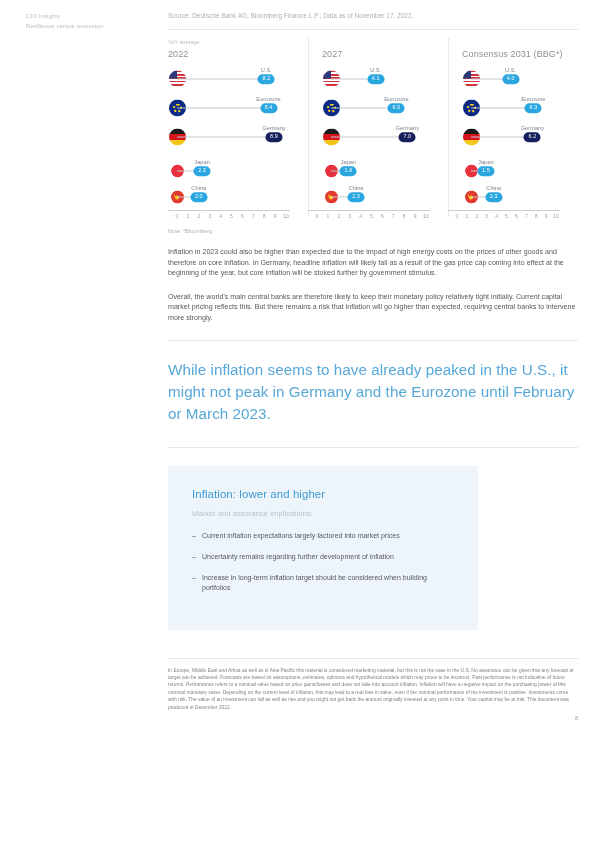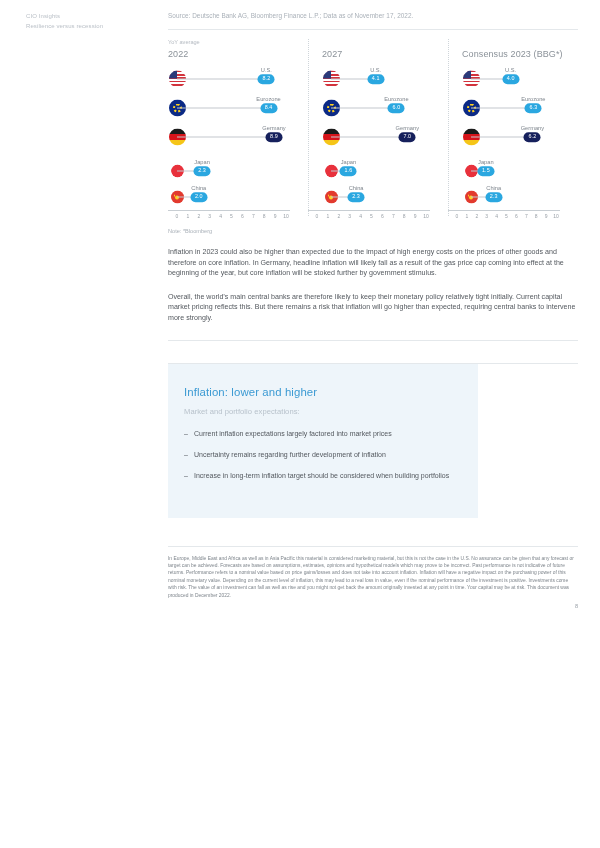--- a/index.html
+++ b/index.html
@@ -134,21 +134,21 @@
   .rule2 { border-top: 1px solid #e4e8eb; margin-top: 16px; }
 
   .pull {
     font-size: 15.2px; line-height: 22px; color: #57a8d8;
     margin-top: 18px; letter-spacing: .05px;
   }
   .rule3 { border-top: 1px solid #e4e8eb; margin-top: 22px; }
 
   
   .callout {
-    background: #eef5fa; padding: 22px 26px 26px 16px;
+    margin-top: 18px; background: #eef5fa; padding: 22px 26px 26px 24px;
     width: 310px;
   }
   .callout h3 {
     font-size: 11.4px; font-weight: normal; color: #3b9ad3; letter-spacing: .1px;
   }
   .callout .sub {
     font-size: 7.6px; color: #b8c2cb; margin-top: 9px; letter-spacing: .05px;
   }
   .callout ul { list-style: none; margin-top: 13px; }
   .callout li {
@@ -303,21 +303,21 @@
                 <span style="left: 63.5px;">5</span>
                 <span style="left: 74.4px;">6</span>
                 <span style="left: 85.3px;">7</span>
                 <span style="left: 96.2px;">8</span>
                 <span style="left: 107.1px;">9</span>
                 <span style="left: 118px;">10</span>
               </div>
             </div>
           </div>
           <div class="panel p3">
-            <div class="panel-head">Consensus 2023 (BBG*)</div>
+            <div class="panel-head">Consensus 2031 (BBG*)</div>
             <div class="plot">
               <span class="flag big" style="left: 0.5px; top: 13px;">
                 <span style="position:absolute;inset:0" class="f-us">
                   <span class="stripes"></span>
                   <span class="canton"></span>
                 </span>
               </span>
               <span class="stem" style="left: 9px; width: 39.6px; top: 13px;"></span>
               <span class="cap" style="left: 48.6px; top: 1px;">U.S.</span>
               <span class="badge lt" style="left: 48.6px; top: 13px;">4.0</span>
@@ -371,25 +371,26 @@
             </div>
           </div>
         </div>
       <div class="note">Note: *Bloomberg</div>
     </div>
 
     <p class="body">Inflation in 2023 could also be higher than expected due to the impact of high energy costs on the prices of other goods and therefore on core inflation. In Germany, headline inflation will likely fall as a result of the gas price cap coming into effect at the beginning of the year, but core inflation will be stoked further by government stimulus.</p>
     <p class="body">Overall, the world’s main central banks are therefore likely to keep their monetary policy relatively tight initially. Current capital market pricing reflects this. But there remains a risk that inflation will go higher than expected, requiring central banks to intervene more strongly.</p>
 
     <div class="rule2"></div>
+    <div class="pull">While inflation seems to have already peaked in the U.S., it might not peak in Germany and the Eurozone until February or March 2023.</div>
     <div class="rule3"></div>
 
     <div class="callout">
       <h3>Inflation: lower and higher</h3>
-      <div class="sub">Market and portfolio expectations:</div>
+      <div class="sub">Market and assurance implications:</div>
       <ul id="callout-list">
           <li><span class="dash">–</span><span>Current inflation expectations largely factored into market prices</span></li>
           <li><span class="dash">–</span><span>Uncertainty remains regarding further development of inflation</span></li>
           <li><span class="dash">–</span><span>Increase in long-term inflation target should be considered when building portfolios</span></li>
         </ul>
     </div>
 
     <div class="foot-rule"></div>
     <div class="disclaimer">In Europe, Middle East and Africa as well as in Asia Pacific this material is considered marketing material, but this is not the case in the U.S. No assurance can be given that any forecast or target can be achieved. Forecasts are based on assumptions, estimates, opinions and hypothetical models which may prove to be incorrect. Past performance is not indicative of future returns. Performance refers to a nominal value based on price gains/losses and does not take into account inflation. Inflation will have a negative impact on the purchasing power of this nominal monetary value. Depending on the current level of inflation, this may lead to a real loss in value, even if the nominal performance of the investment is positive. Investments come with risk. The value of an investment can fall as well as rise and you might not get back the amount originally invested at any point in time. Your capital may be at risk. This document was produced in December 2022.</div>
     <div class="pageno">8</div>

